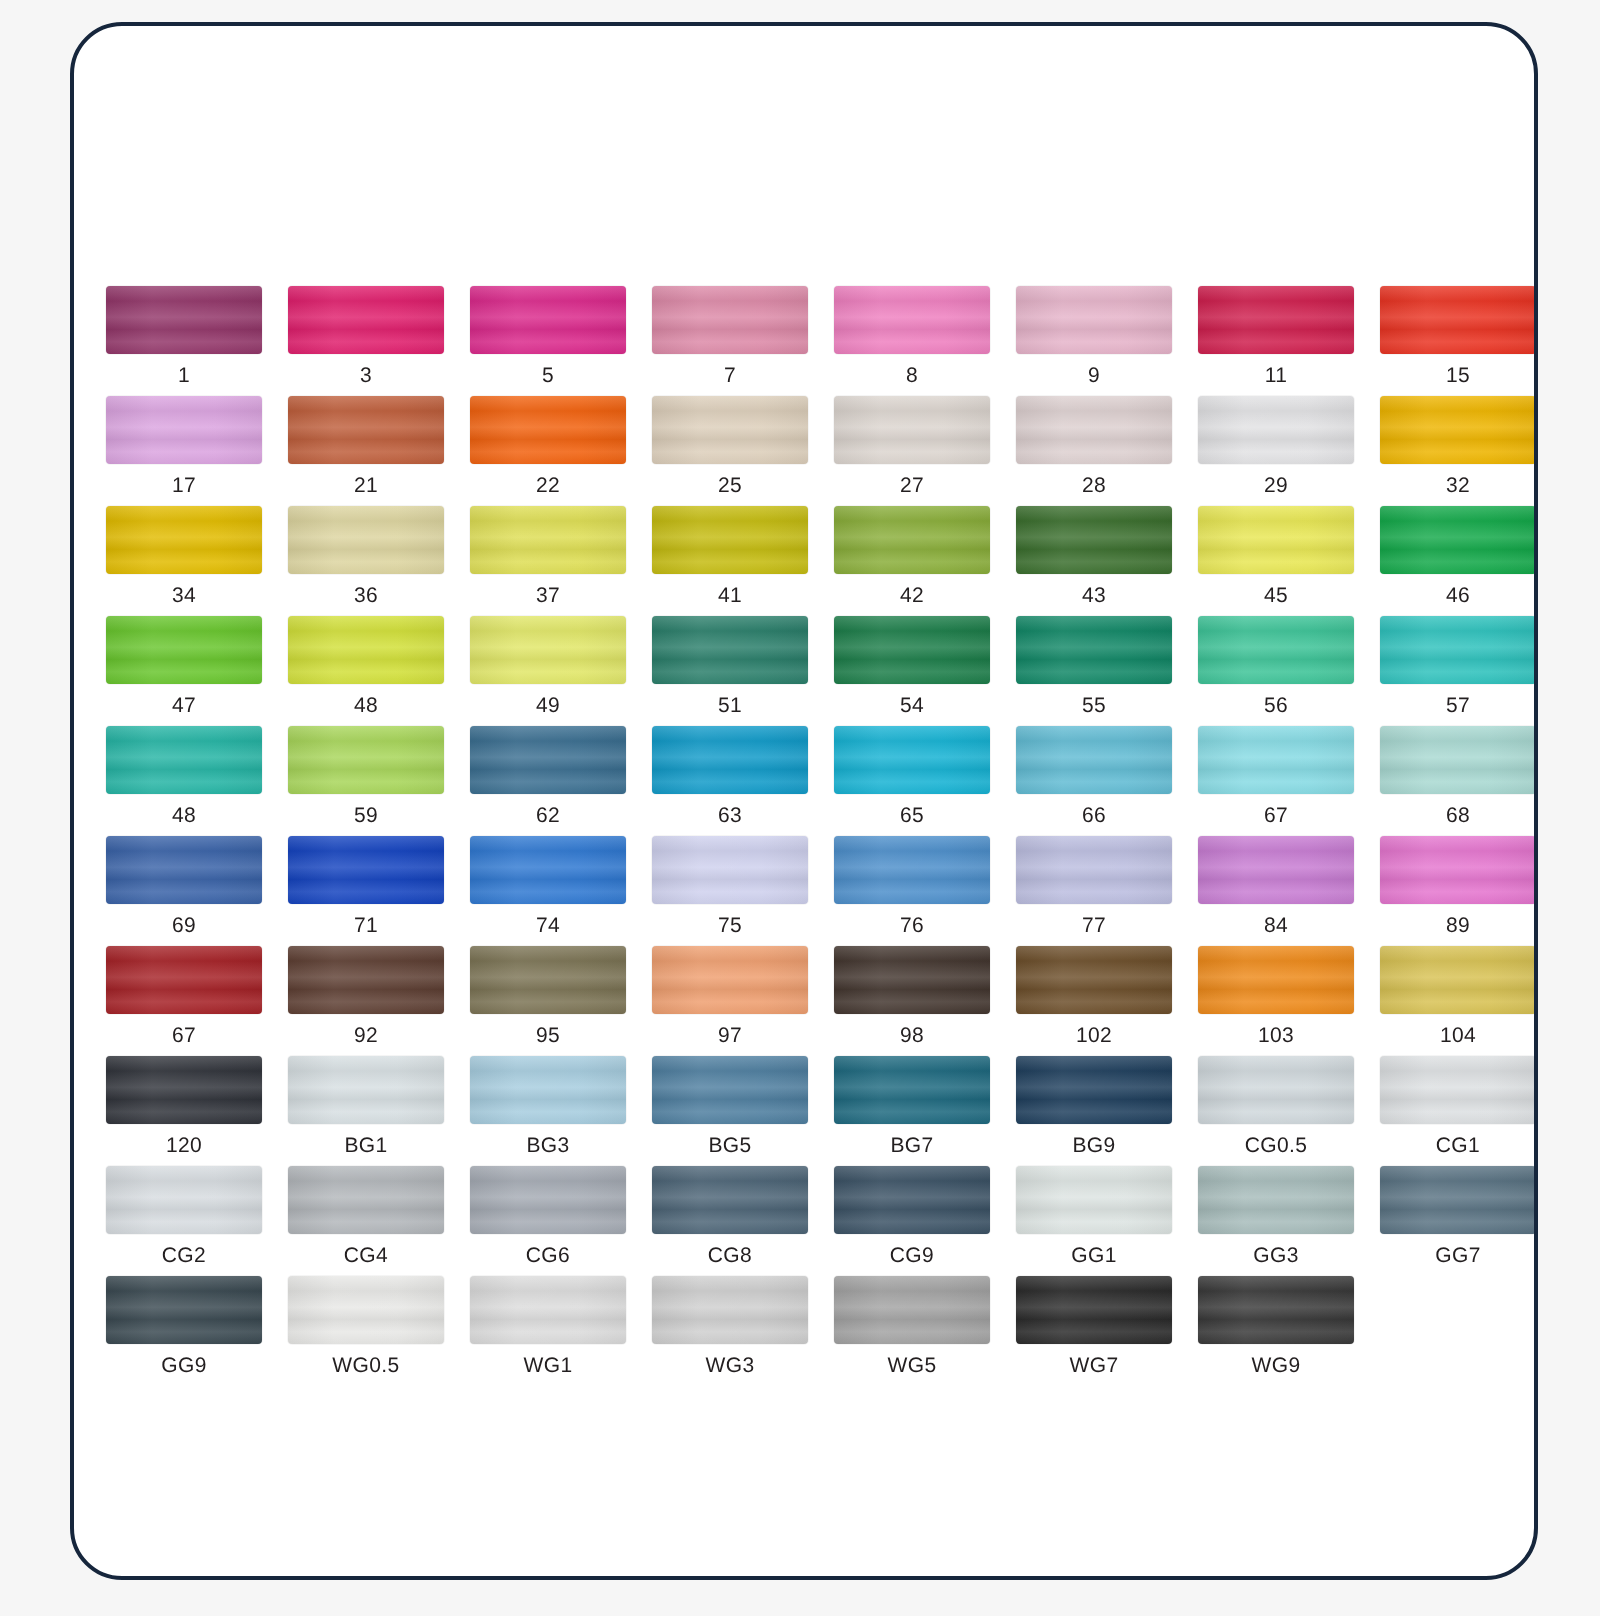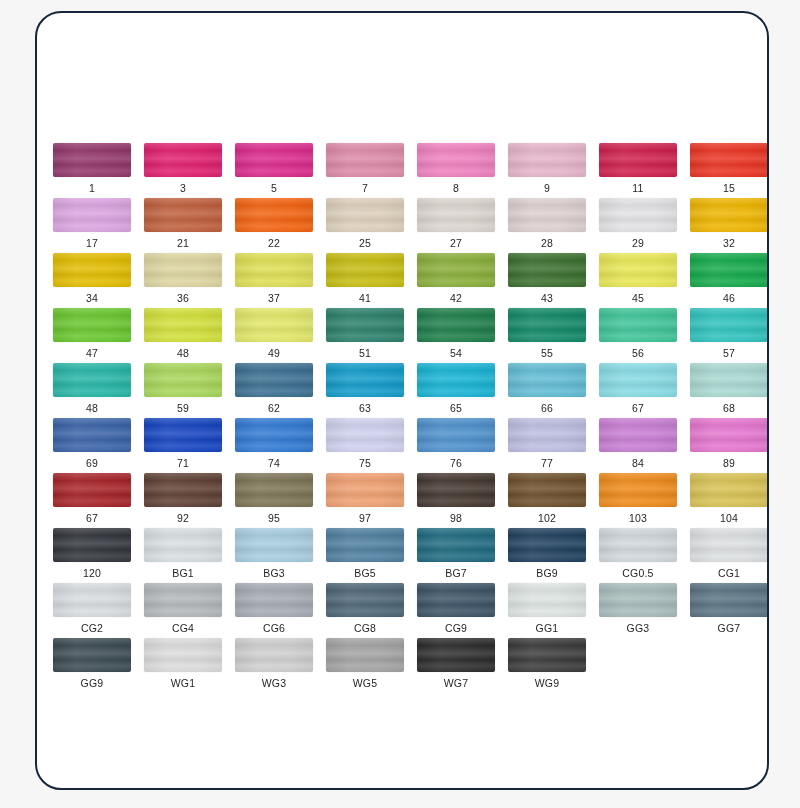--- a/index.html
+++ b/index.html
@@ -404,20 +404,24 @@
           </div>
           <div class="swatch-cell">
             <div class="swatch-chip" style="background-color: rgb(90, 115, 131);"></div>
             <div class="swatch-label">GG7</div>
           </div>
           <div class="swatch-cell">
             <div class="swatch-chip" style="background-color: rgb(59, 74, 82);"></div>
             <div class="swatch-label">GG9</div>
           </div>
           <div class="swatch-cell">
+            <div class="swatch-chip" style="background-color: rgb(232, 232, 230);"></div>
+            <div class="swatch-label">WG0.5</div>
+          </div>
+          <div class="swatch-cell">
             <div class="swatch-chip" style="background-color: rgb(220, 220, 220);"></div>
             <div class="swatch-label">WG1</div>
           </div>
           <div class="swatch-cell">
             <div class="swatch-chip" style="background-color: rgb(207, 207, 207);"></div>
             <div class="swatch-label">WG3</div>
           </div>
           <div class="swatch-cell">
             <div class="swatch-chip" style="background-color: rgb(163, 163, 163);"></div>
             <div class="swatch-label">WG5</div>

